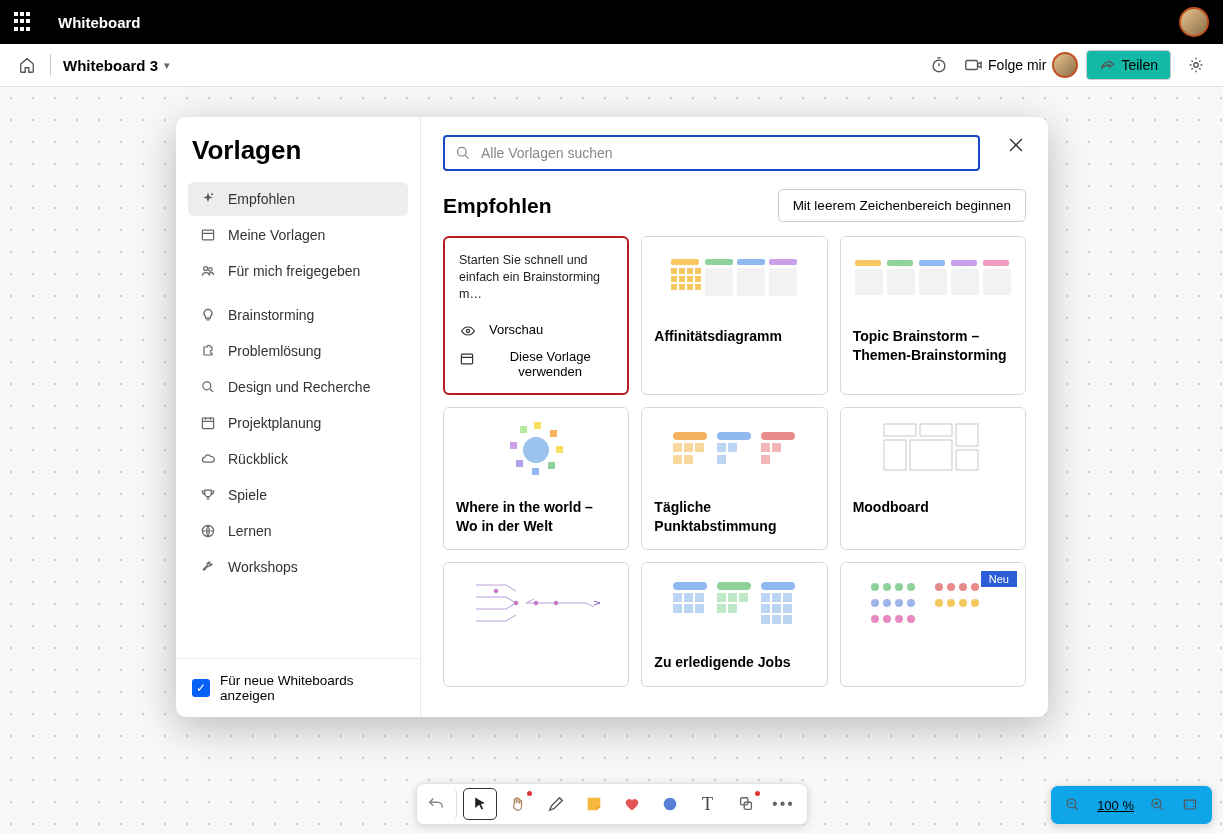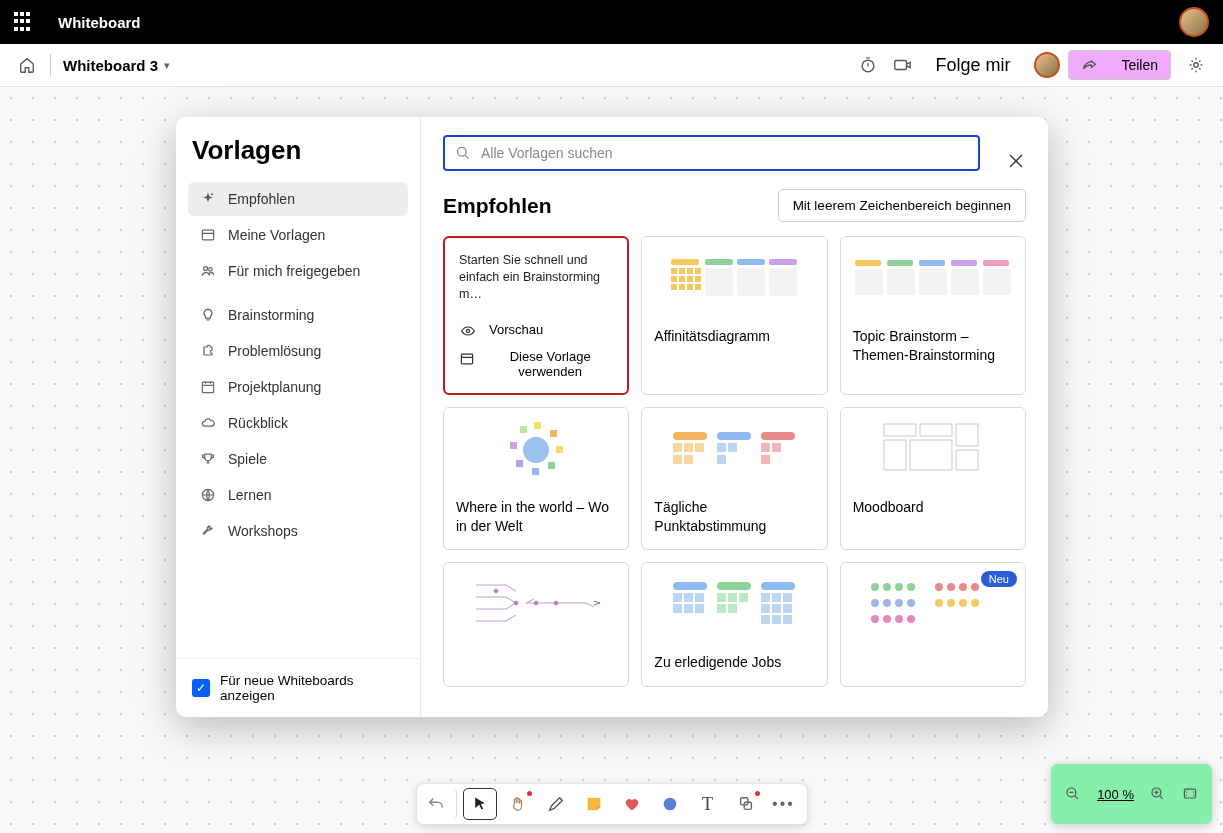--- a/index.html
+++ b/index.html
@@ -13,74 +13,74 @@
 .avatar { margin-left: auto; width: 30px; height: 30px; border-radius: 50%; background: linear-gradient(135deg,#e8c28f,#8b6f47); border: 2px solid #c05020; }
 
 
 .subheader { height: 43px; background: #fff; border-bottom: 1px solid #e1e1e1; display: flex; align-items: center; padding: 0 10px; }
 .home-icon { width: 18px; height: 18px; margin: 0 8px; }
 .divider { width: 1px; height: 22px; background: #ccc; margin: 0 6px; }
 .board-name { font-size: 15px; font-weight: 600; margin-left: 6px; }
 .chev { margin-left: 6px; color: #666; font-size: 11px; }
 .sub-spacer { flex: 1; }
 .sub-icon { width: 34px; height: 34px; display: flex; align-items: center; justify-content: center; cursor: pointer; color: #444; }
-.follow { display: flex; align-items: center; gap: 24px; margin: 0 8px; font-size: 18px; cursor: pointer; }
+.follow { display: flex; align-items: center; gap: 6px; margin: 0 8px; font-size: 14px; cursor: pointer; }
 .follow-avatar { width: 26px; height: 26px; border-radius: 50%; background: linear-gradient(135deg,#e8c28f,#8b6f47); border: 2px solid #c05020; }
-.share-btn { display: flex; align-items: flex-start; gap: 24px; border: 1px solid #ccc; border-radius: 4px; padding: 6px 12px; font-size: 14px; cursor: pointer; background: #f0abfc; }
+.share-btn { display: flex; align-items: flex-start; gap: 6px; border: 1px solid #ccc; border-radius: 4px; padding: 6px 12px; font-size: 14px; cursor: pointer; background: #14b8a6; }
 .gear-btn { width: 34px; height: 34px; display:flex; align-items:center; justify-content:center; margin-left:8px; cursor:pointer; }
 
 
 .canvas { position: absolute; top: 87px; left: 0; right: 0; bottom: 0; background-image: radial-gradient(#ccc 1px, transparent 1px); background-size: 22px 22px; }
 
 
 .dialog { position: absolute; top: 117px; left: 176px; width: 872px; height: 600px; background: #fff; border-radius: 10px; box-shadow: 0 10px 40px rgba(0,0,0,.25); display: flex; overflow: hidden; }
 .side { width: 245px; border-right: 1px solid #e8e8e8; display: flex; flex-direction: column; padding: 18px 0 0; }
 .side-title { font-size: 26px; font-weight: 600; padding: 0 16px 16px; }
 .side-list { flex: 1; overflow: hidden; padding: 0 12px; }
 .cat { display: flex; align-items: center; gap: 12px; padding: 9px 12px; border-radius: 6px; font-size: 14px; color: #333; cursor: pointer; margin-bottom: 2px; }
 .cat.active { background: #ededed; font-weight: 400; }
 .cat-icon { width: 16px; height: 16px; color: #666; flex-shrink: 0; }
 .side-sep { height: 8px; }
 .side-bottom { border-top: 1px solid #eee; padding: 14px 16px; display: flex; align-items: center; gap: 10px; font-size: 13.5px; }
 .checkbox { width: 18px; height: 18px; background: #0560f6; border-radius: 3px; display: flex; align-items: center; justify-content: center; color: #fff; font-size: 12px; flex-shrink: 0; }
 
 .main { flex: 1; padding: 18px 22px 0; display: flex; flex-direction: column; overflow: hidden; }
-.search-row { display: flex; align-items: flex-end; gap: 26px; margin-bottom: 18px; }
+.search-row { display: flex; align-items: flex-start; gap: 26px; margin-bottom: 18px; }
 .search-box { flex: 1; border: 2px solid #1a47c9; border-radius: 4px; display: flex; align-items: center; padding: 8px 10px; gap: 10px; }
 .search-box input { border: none; outline: none; flex: 1; font-size: 14px; color: #333; background: transparent; }
 .search-box input::placeholder { color: #888; }
 .close-btn { width: 20px; height: 20px; cursor: pointer; color: #333; display:flex; align-items:center; justify-content:center; font-size: 18px; }
 
 .main-head { display: flex; align-items: center; justify-content: space-between; margin-bottom: 14px; }
 .main-title { font-size: 21px; font-weight: 600; }
 .blank-btn { border: 1px solid #ccc; border-radius: 5px; padding: 8px 14px; font-size: 13.5px; background: #fff; cursor: pointer; }
 
 .grid { display: grid; grid-template-columns: repeat(3, 1fr); gap: 12px; overflow: auto; padding-bottom: 12px; }
 .card { border: 1px solid #d8d8d8; border-radius: 6px; display: flex; flex-direction: column; overflow: hidden; cursor: pointer; position: relative; }
 .card.selected { border: 2px solid #b91c1c; }
 .thumb { height: 80px; background: #fff; display: flex; align-items: center; justify-content: center; padding: 8px; }
-.card-label { padding: 10px 12px 14px; font-size: 14px; font-weight: 400; line-height: 1.35; }
-.badge { position: absolute; top: 8px; right: 8px; background: #2a5dd6; color: #fff; font-size: 11px; padding: 2px 8px; border-radius: 8px; }
+.card-label { padding: 10px 12px 14px; font-size: 14px; font-weight: 700; line-height: 1.35; }
+.badge { position: absolute; top: 8px; right: 8px; background: #2a5dd6; color: #fff; font-size: 11px; padding: 2px 8px; border-radius: 0; }
 
 
 .sel-inner { padding: 14px 14px; }
 .sel-desc { font-size: 12.5px; color: #222; line-height: 1.35; margin-bottom: 18px; }
 .sel-act { display: flex; align-items: center; gap: 12px; font-size: 13px; margin-bottom: 10px; cursor: pointer; }
 .sel-act:last-child { margin-bottom: 0; align-items:flex-start; }
 .sel-act .ico { width: 18px; display: flex; justify-content: center; margin-top:2px; }
 
 
 .toolbar { position: absolute; bottom: 8px; left: 50%; transform: translateX(-50%); display: flex; align-items: center; gap: 4px; background: #fff; border-radius: 8px; padding: 4px 6px; box-shadow: 0 2px 8px rgba(0,0,0,.15); border: 1px solid #e2e2e2; }
 .tool { width: 34px; height: 32px; display: flex; align-items: center; justify-content: center; border-radius: 5px; cursor: pointer; position: relative; }
 .tool.sep { border-right: 1px solid #ddd; padding-right: 6px; margin-right: 2px; }
 .tool.active { border: 1px solid #333; }
 .dot { position: absolute; top: 3px; right: 3px; width: 5px; height: 5px; background: #d33; border-radius: 50%; }
 
 
-.zoombar { position: absolute; bottom: 8px; right: 10px; display: flex; align-items: center; background: #86efac; border-radius: 8px; padding: 15px 6px; box-shadow: 0 2px 8px rgba(0,0,0,.15); border: 1px solid #e2e2e2; text-decoration: underline; }
+.zoombar { position: absolute; bottom: 8px; right: 10px; display: flex; align-items: center; background: #0ea5e9; border-radius: 8px; padding: 4px 6px; box-shadow: 0 2px 8px rgba(0,0,0,.15); border: 1px solid #e2e2e2; text-decoration: underline; }
 .zoom-btn { width: 32px; height: 30px; display: flex; align-items: center; justify-content: center; cursor: pointer; }
 .zoom-label { font-size: 13px; padding: 0 8px; min-width: 50px; text-align: center; }
 
 svg { display: block; }
 
 
 .th-cols { display:flex; gap:4px; }
 .th-col { display:flex; flex-direction:column; gap:3px; }
 .th-bar { height:6px; border-radius:2px; }
 .th-box { width:28px; height:28px; background:#f2f2f2; border-radius:2px; }
@@ -185,20 +185,29 @@
           </span>
           <span>Brainstorming</span>
         </div>
         <div class="cat">
           <span class="cat-icon">
             <svg width="16" height="16" viewBox="0 0 20 20" fill="none" stroke="#666" stroke-width="1.5">
               <path d="M5 5h4a2 2 0 114 0h2v4a2 2 0 100 4v2H5z"></path>
             </svg>
           </span>
           <span>Problemlösung</span>
+        </div>
+        <div class="cat">
+          <span class="cat-icon">
+            <svg width="16" height="16" viewBox="0 0 20 20" fill="none" stroke="#666" stroke-width="1.5">
+              <circle cx="8.5" cy="8.5" r="5"></circle>
+              <path d="M12.5 12.5l4 4"></path>
+            </svg>
+          </span>
+          <span>Design und Recherche</span>
         </div>
         <div class="cat">
           <span class="cat-icon">
             <svg width="16" height="16" viewBox="0 0 20 20" fill="none" stroke="#666" stroke-width="1.5">
               <rect x="3" y="4" width="14" height="13" rx="1"></rect>
               <path d="M3 8h14M7 3v3M13 3v3"></path>
             </svg>
           </span>
           <span>Projektplanung</span>
         </div>

